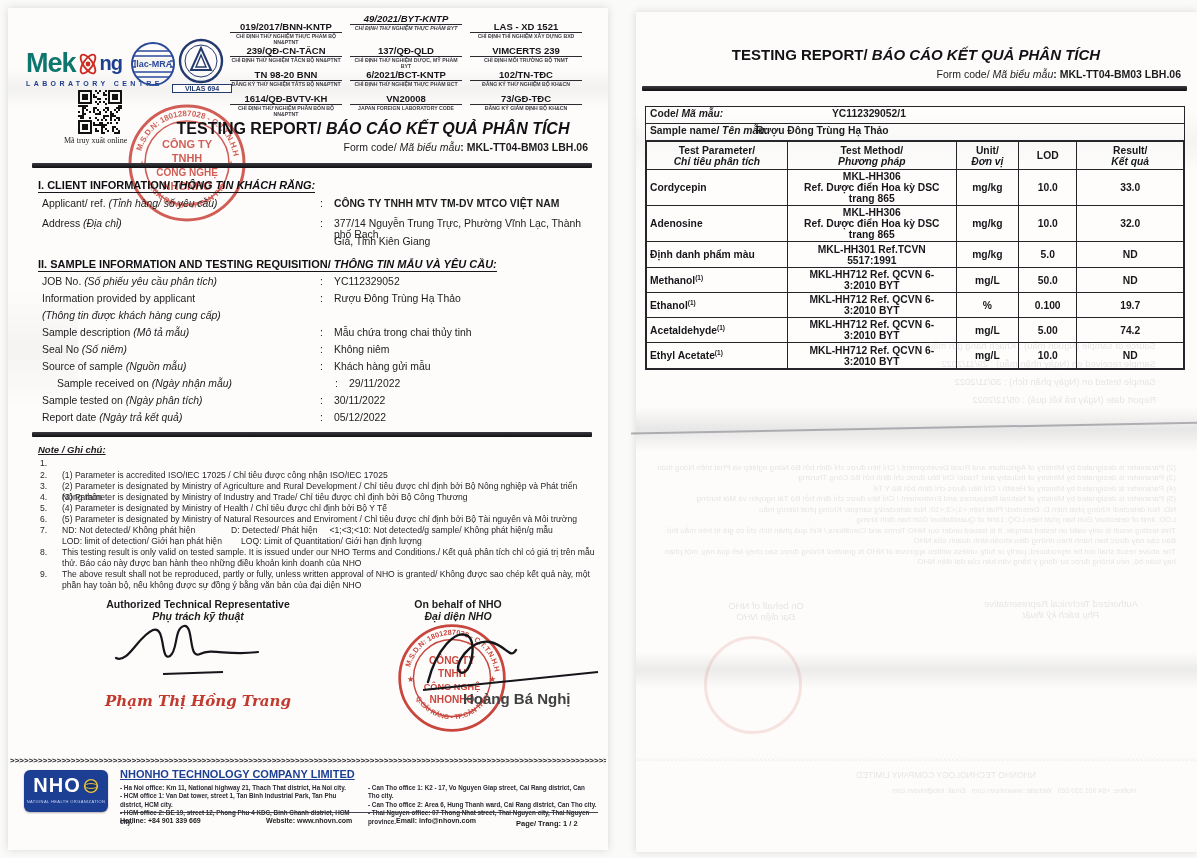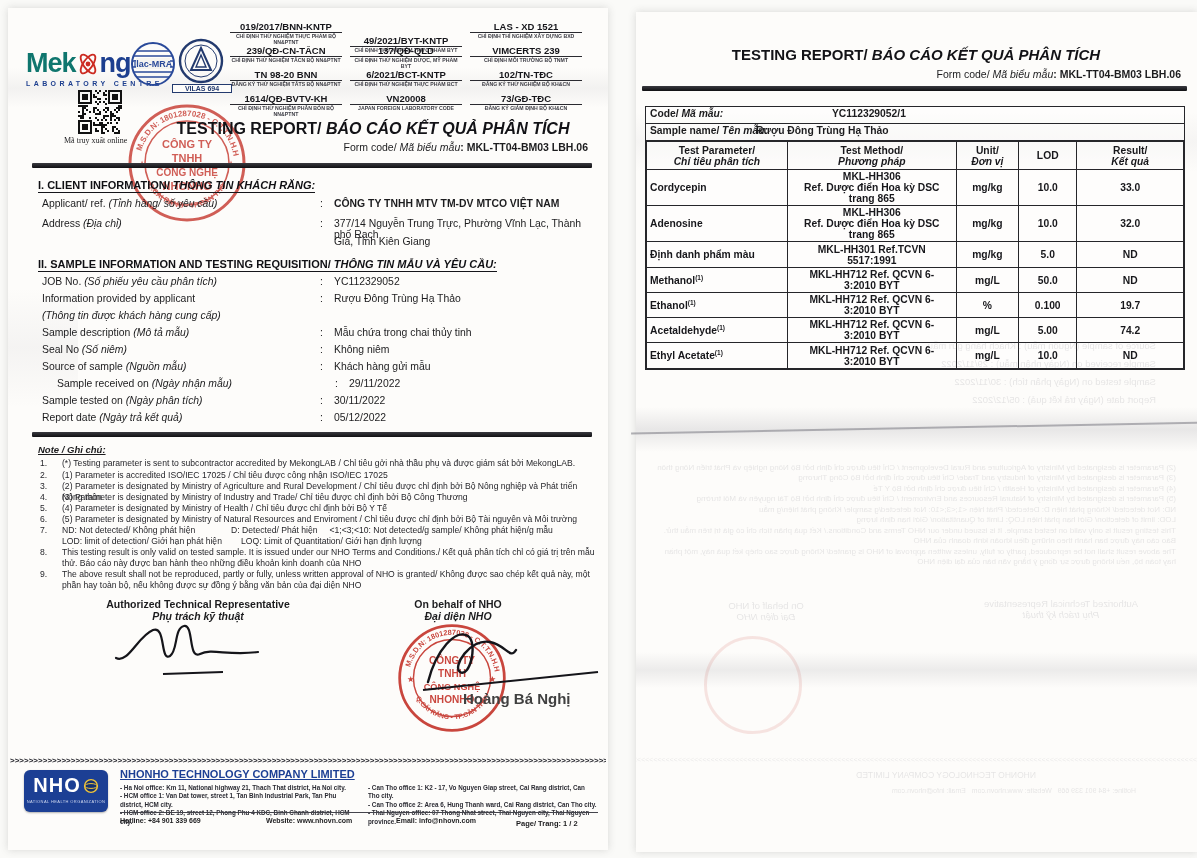--- a/index.html
+++ b/index.html
@@ -43,21 +43,21 @@
     <div class="smudge" style="left:0;top:280px;width:70px;height:120px;opacity:.4;"></div>
 
     <div class="abs" style="left:18px;top:40px;width:150px;">
       <div style="display:flex;align-items:center;">
         <span class="b" style="font-size:27px;color:#0f766e;letter-spacing:-1px;">Mek</span>
         <svg width="26" height="26" viewBox="0 0 26 26" style="margin:0 -1px;">
           <ellipse cx="13" cy="13" rx="11" ry="4.6" fill="none" stroke="#cc2b22" stroke-width="1.8" transform="rotate(-55 13 13)"></ellipse>
           <ellipse cx="13" cy="13" rx="11" ry="4.6" fill="none" stroke="#cc2b22" stroke-width="1.8" transform="rotate(55 13 13)"></ellipse>
           <circle cx="13" cy="13" r="2.4" fill="#cc2b22"></circle>
         </svg>
-        <span class="b" style="font-size:27px;color:#1d3f8f;letter-spacing:-1px;">ng</span>
+        <span class="b" style="font-size:20px;color:#1d3f8f;letter-spacing:-1px;">ng</span>
       </div>
       <div class="b" style="font-size:7px;letter-spacing:3.4px;color:#1d3f8f;margin-top:1px;">LABORATORY CENTRE</div>
     </div>
 
     <svg class="abs" style="left:122px;top:33px;" width="46" height="46" viewBox="0 0 46 46">
       <circle cx="23" cy="23" r="21" fill="none" stroke="#2a4a9a" stroke-width="2"></circle>
       <g stroke="#2a4a9a" stroke-width="1.6">
         <line x1="6" y1="10" x2="40" y2="10"></line>
           <line x1="3" y1="15" x2="43" y2="15"></line>
         <line x1="2" y1="20" x2="44" y2="20"></line>
@@ -89,21 +89,21 @@
       </div>
     <div class="abs acc" style="left:222px;top:62px;">
         <span class="num">TN 98-20 BNN</span>
         <span class="cap">ĐĂNG KÝ THỬ NGHIỆM TĂTS BỘ NN&amp;PTNT</span>
       </div>
     <div class="abs acc" style="left:222px;top:86px;">
         <span class="num">1614/QĐ-BVTV-KH</span>
         <span class="cap">CHỈ ĐỊNH THỬ NGHIỆM PHÂN BÓN BỘ NN&amp;PTNT</span>
       </div>
 
-    <div class="abs acc" style="left:342px;top:28px;">
+    <div class="abs acc" style="left:342px;top:6px;font-style:italic;">
         <span class="num">49/2021/BYT-KNTP</span>
         <span class="cap">CHỈ ĐỊNH THỬ NGHIỆM THỰC PHẨM BYT</span>
       </div>
     <div class="abs acc" style="left:342px;top:38px;">
         <span class="num">137/QĐ-QLD</span>
         <span class="cap">CHỈ ĐỊNH THỬ NGHIỆM DƯỢC, MỸ PHẨM BYT</span>
       </div>
     <div class="abs acc" style="left:342px;top:62px;">
         <span class="num">6/2021/BCT-KNTP</span>
         <span class="cap">CHỈ ĐỊNH THỬ NGHIỆM THỰC PHẨM BCT</span>
@@ -339,21 +339,20 @@
         <span class="col">:</span>
         <span class="val">05/12/2022</span>
       </div>
 
     <div class="bar" style="left:24px;top:424px;width:560px;"></div>
 
     <div class="abs" style="left:30px;top:436px;font-size:9.5px;font-weight:bold;text-decoration:underline;font-style:italic;">Note / Ghi chú:</div>
     <div class="abs" style="left:32px;top:450px;width:556px;">
       <div style="position:relative;min-height:12px;">
           <span class="note-item notes-num">1.</span>
-          <span class="note-item notes-txt">(*) Testing parameter is sent to subcontractor accredited by MekongLAB / Chỉ tiêu gởi nhà thầu phụ và được giám sát bởi MekongLAB.</span>
         </div>
       <div style="position:relative;min-height:11px;">
           <span class="note-item notes-num">2.</span>
           <span class="note-item notes-txt">(1) Parameter is accredited ISO/IEC 17025 / Chỉ tiêu được công nhận ISO/IEC 17025</span>
         </div>
       <div style="position:relative;min-height:11px;">
           <span class="note-item notes-num">3.</span>
           <span class="note-item notes-txt">(2) Parameter is designated by Ministry of Agriculture and Rural Development / Chỉ tiêu được chỉ định bởi Bộ Nông nghiệp và Phát triển Nông thôn</span>
         </div>
       <div style="position:relative;min-height:11px;">
@@ -384,20 +383,21 @@
     </div>
 
     <div class="abs ctr" style="left:70px;top:590px;width:240px;">
       <div class="b" style="font-size:10.5px;">Authorized Technical Representative</div>
       <div class="b i" style="font-size:10.5px;">Phụ trách kỹ thuật</div>
     </div>
     <svg class="abs" style="left:100px;top:608px;" width="180" height="70" viewBox="0 0 180 70">
       <path d="M8 42 C 20 48, 30 20, 45 14 C 58 9, 52 46, 62 40 C 70 35, 66 12, 76 10 C 86 8, 80 44, 92 38 C 104 32, 120 40, 150 36" fill="none" stroke="#15151a" stroke-width="2.2" stroke-linecap="round"></path>
       <line x1="55" y1="58" x2="115" y2="56" stroke="#15151a" stroke-width="2"></line>
     </svg>
+    <div class="abs ctr" style="left:70px;top:684px;width:240px;font-family:'DejaVu Serif','Liberation Serif',serif;font-style:italic;font-weight:bold;font-size:15px;color:#c23a2e;">Phạm Thị Hồng Trang</div>
 
     <div class="abs ctr" style="left:340px;top:590px;width:220px;">
       <div class="b" style="font-size:10.5px;">On behalf of NHO</div>
       <div class="b i" style="font-size:10.5px;">Đại diện NHO</div>
     </div>
 
     <svg class="abs" style="left:388px;top:614px;opacity:.92;" width="112" height="112" viewBox="0 0 122 122">
       <defs>
         <path id="arcT2" d="M 14 61 A 47 47 0 1 1 108 61"></path>
         <path id="arcB2" d="M 16 61 A 45 45 0 0 0 106 61"></path>

